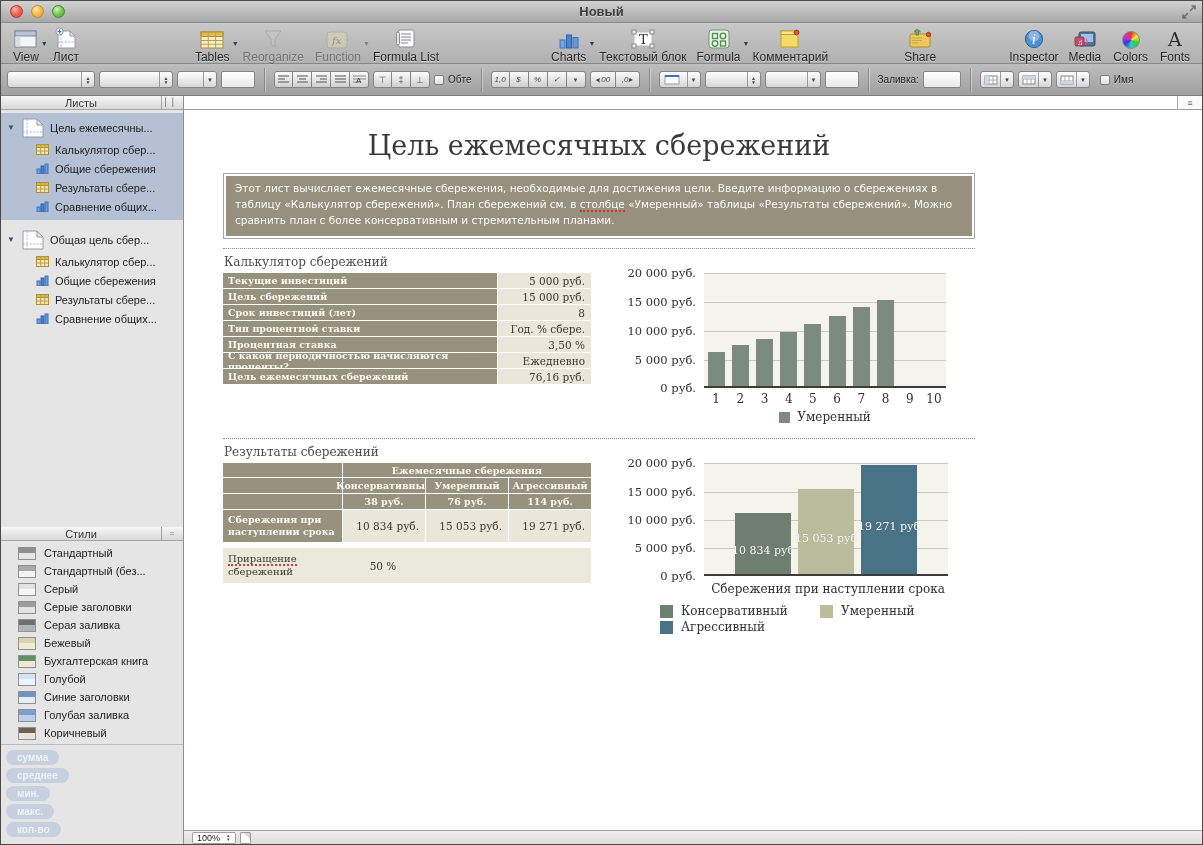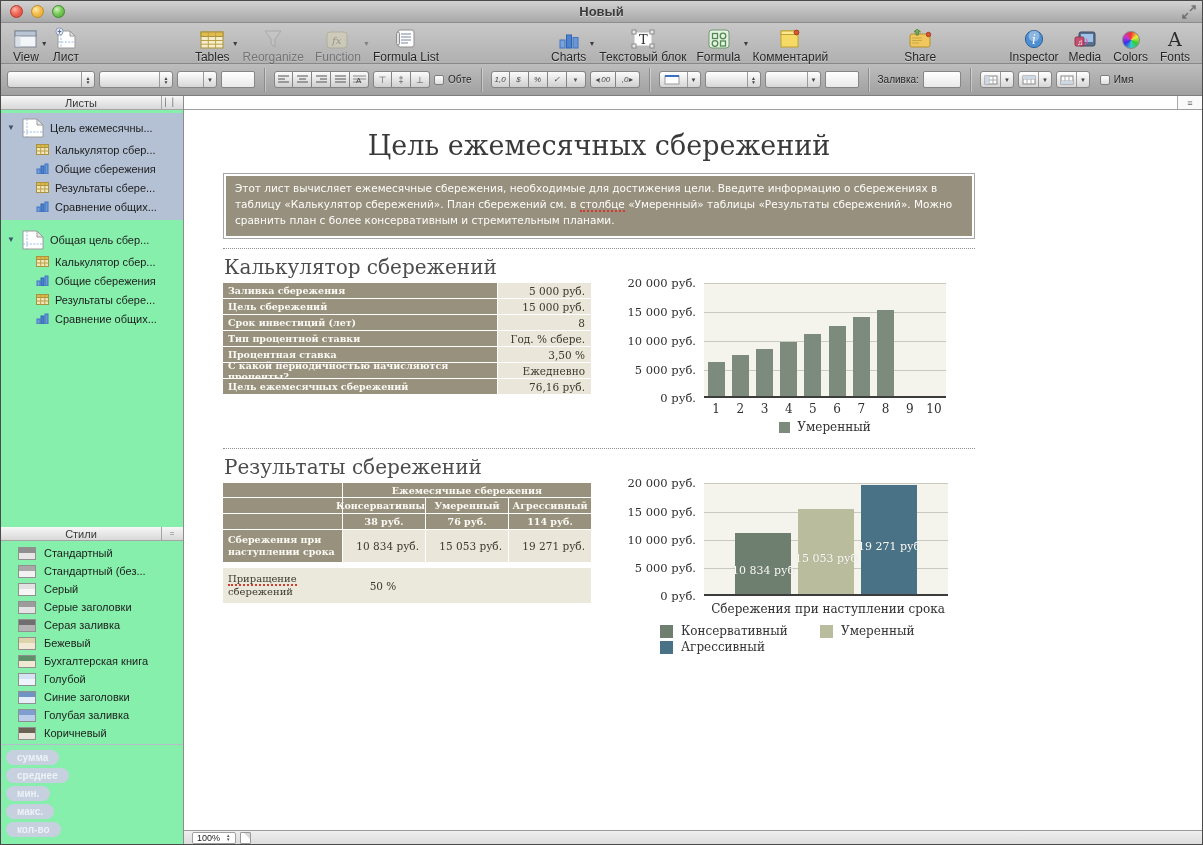--- a/index.html
+++ b/index.html
@@ -45,21 +45,21 @@
   .seg .sb:last-child { border-radius:0 3px 3px 0; }
   .fb-div { width:1px; height:24px; background:#8c8c8c; margin:0 5px; box-shadow:1px 0 0 rgba(255,255,255,.35); }
   .fb-cb { width:10px; height:10px; border:1px solid #7f7f7f; background:linear-gradient(#fff,#ddd); border-radius:2px; }
   .fb-lab { font-size:10px; color:#1f1f1f; text-shadow:0 1px 0 rgba(255,255,255,.4); white-space:nowrap; }
   .sb .txt { font-size:8px; font-style:italic; color:#444; }
 
   
   .main { flex:1; display:flex; min-height:0; }
 
   
-  .sidebar { width:183px; flex:0 0 183px; background:#86efac; border-right:1px solid #8d8d8d; display:flex; flex-direction:column; }
+  .sidebar { width:183px; flex:0 0 183px; background:#e5e5e5; border-right:1px solid #8d8d8d; display:flex; flex-direction:column; }
   .panel-hd { height:14px; flex:0 0 14px; background:linear-gradient(#f7f7f7,#d8d8d8); border-bottom:1px solid #a5a5a5;
               display:flex; align-items:center; position:relative; }
   .panel-hd .ph-lbl { flex:1; text-align:center; font-size:11px; color:#3a3a3a; }
   .panel-hd .ph-handle { width:22px; height:100%; border-left:1px solid #a5a5a5; display:flex; align-items:center; justify-content:center;
                          font-size:8px; color:#777; letter-spacing:1px; }
   .sheets { flex:1; overflow:hidden; padding-top:3px; font-size:11px; color:#1c1c1c; }
   .sheet-group { padding:2px 0 4px; }
   .sheet-group.selected { background:#b4c1d5; }
   .sheet-row { height:25px; display:flex; align-items:center; padding-left:5px; gap:5px; }
   .disc { width:10px; font-size:8px; color:#42506a; text-align:center; }
@@ -85,21 +85,21 @@
   .page { flex:1; background:#fff; overflow:hidden; position:relative; }
   .content { margin-left:39px; width:752px; }
 
   
   .doc-title { font-family:"DejaVu Serif", serif; font-size:27px; color:#3a3a3a; text-align:center; margin-top:20px; }
   .desc-box { margin-top:12px; border:1px solid #a6a6a6; padding:2px; background:#fff; }
   .desc-inner { background:#97907e; color:#fdfdfa; font-family:"DejaVu Sans", sans-serif;
                 font-size:10.5px; line-height:1.5; padding:5px 9px 8px; }
   .misspell { border-bottom:2px dotted #d23b2e; }
   .sec-div { border-top:1px dotted #8f8f8f; margin-top:9px; }
-  .sec-title { font-family:"DejaVu Serif", serif; font-size:20px; color:#4c4c4c; margin:6px 0 4px 1px; }
+  .sec-title { font-family:"DejaVu Serif", serif; font-size:12px; color:#4c4c4c; margin:6px 0 4px 1px; }
   .sec-row { display:flex; align-items:flex-start; }
 
   
   .tbl1 { display:grid; grid-template-columns:274px 93px; gap:1px; width:368px; }
   .tc-label { background:#98917e; color:#fbfaf4; font:700 9.5px "DejaVu Serif", serif; height:15px;
               display:flex; align-items:center; padding-left:5px; }
   .tc-value { background:#eae7da; color:#3e382c; font:400 10.5px "DejaVu Serif", serif; height:15px;
               display:flex; align-items:center; justify-content:flex-end; padding-right:6px; }
 
   
@@ -664,21 +664,21 @@
           <div class="doc-title">Цель ежемесячных сбережений</div>
 
           <div class="desc-box">
             <div class="desc-inner" id="desc">Этот лист вычисляет ежемесячные сбережения, необходимые для достижения цели. Введите информацию о сбережениях в таблицу «Калькулятор сбережений». План сбережений см. в <span class="misspell">столбце</span> «Умеренный» таблицы «Результаты сбережений». Можно сравнить план с более консервативным и стремительным планами.</div>
           </div>
 
           <div class="sec-div"></div>
           <div class="sec-title">Калькулятор сбережений</div>
           <div class="sec-row">
             <div class="tbl1" id="calc-table">
-                <div class="tc-label">Заливка сбережения</div>
+                <div class="tc-label">Текущие инвестиций</div>
                 <div class="tc-value">5 000 руб.</div>
                 <div class="tc-label">Цель сбережений</div>
                 <div class="tc-value">15 000 руб.</div>
                 <div class="tc-label">Срок инвестиций (лет)</div>
                 <div class="tc-value">8</div>
                 <div class="tc-label">Тип процентной ставки</div>
                 <div class="tc-value">Год. % сбере.</div>
                 <div class="tc-label">Процентная ставка</div>
                 <div class="tc-value">3,50 %</div>
                 <div class="tc-label">С какой периодичностью начисляются проценты?</div>

